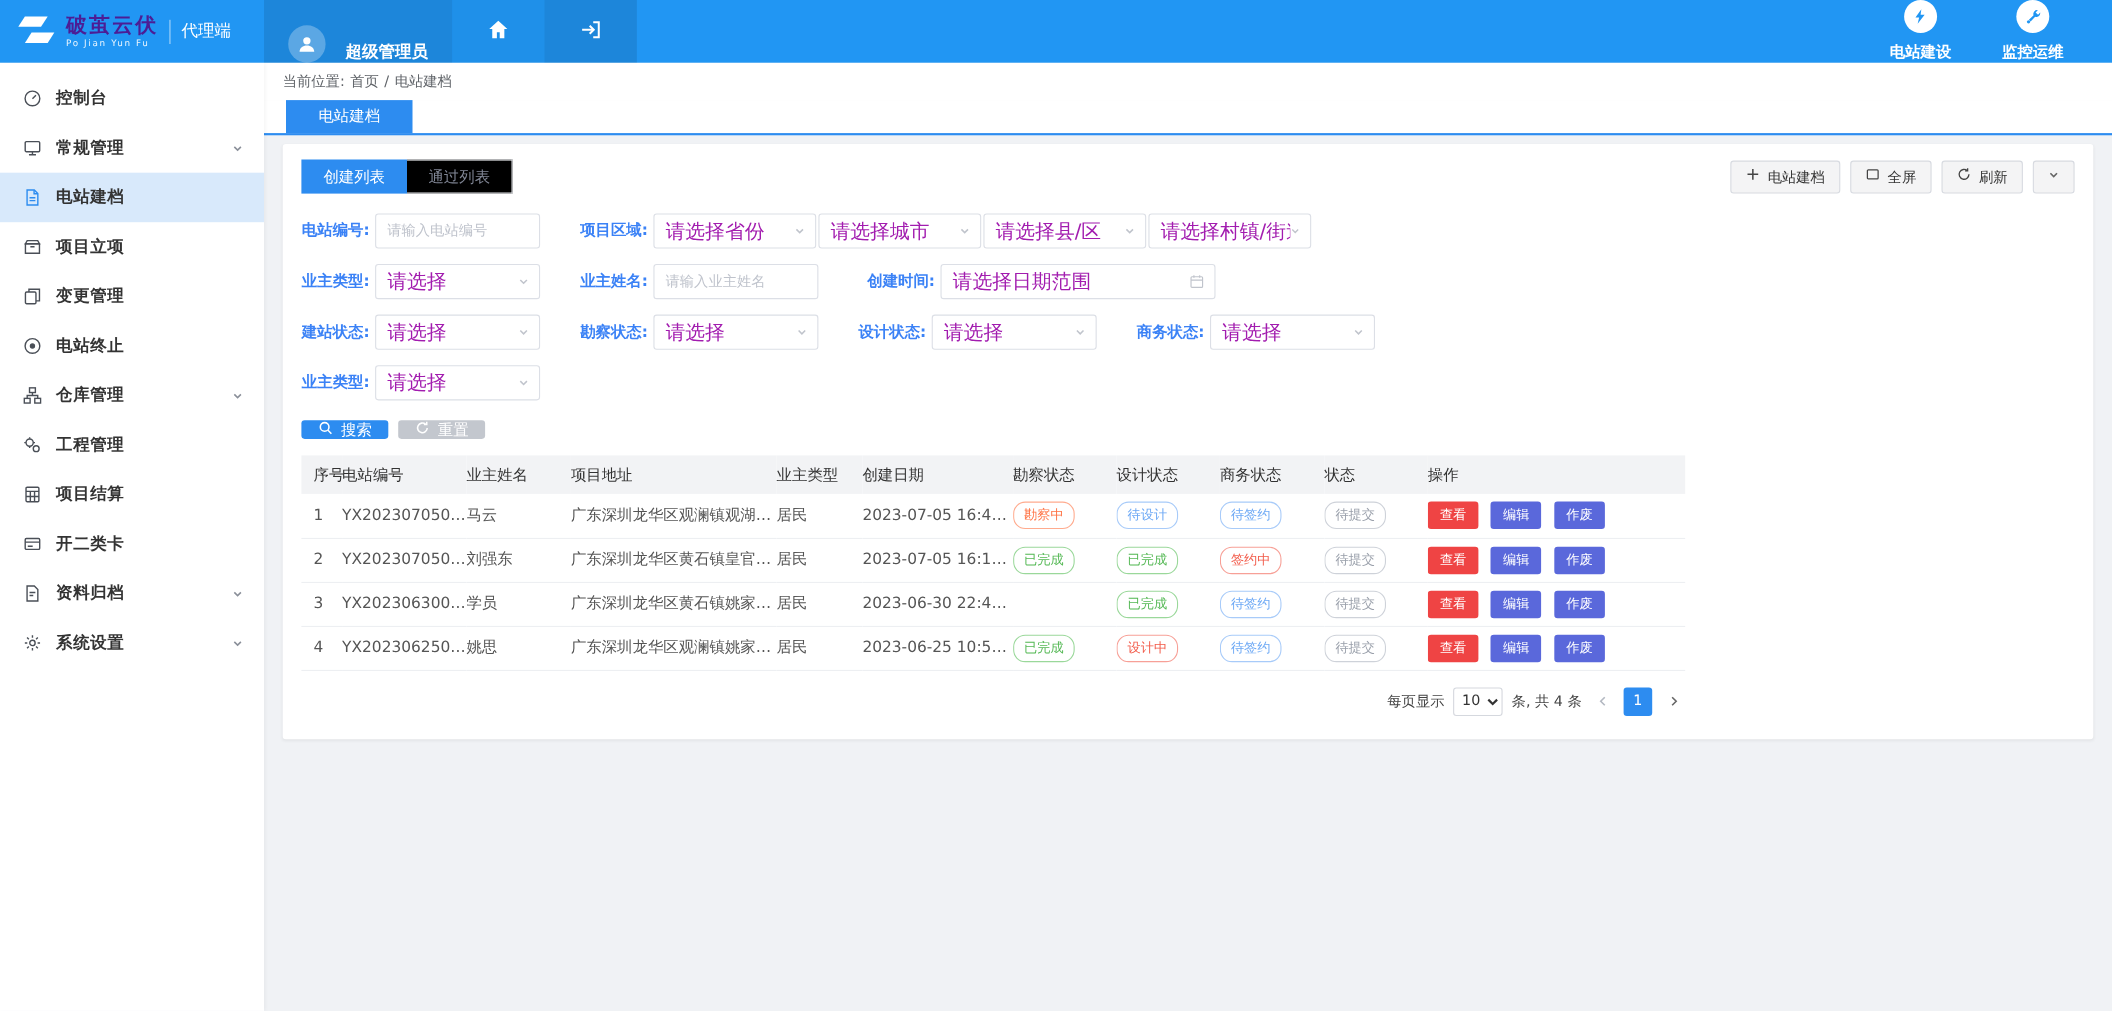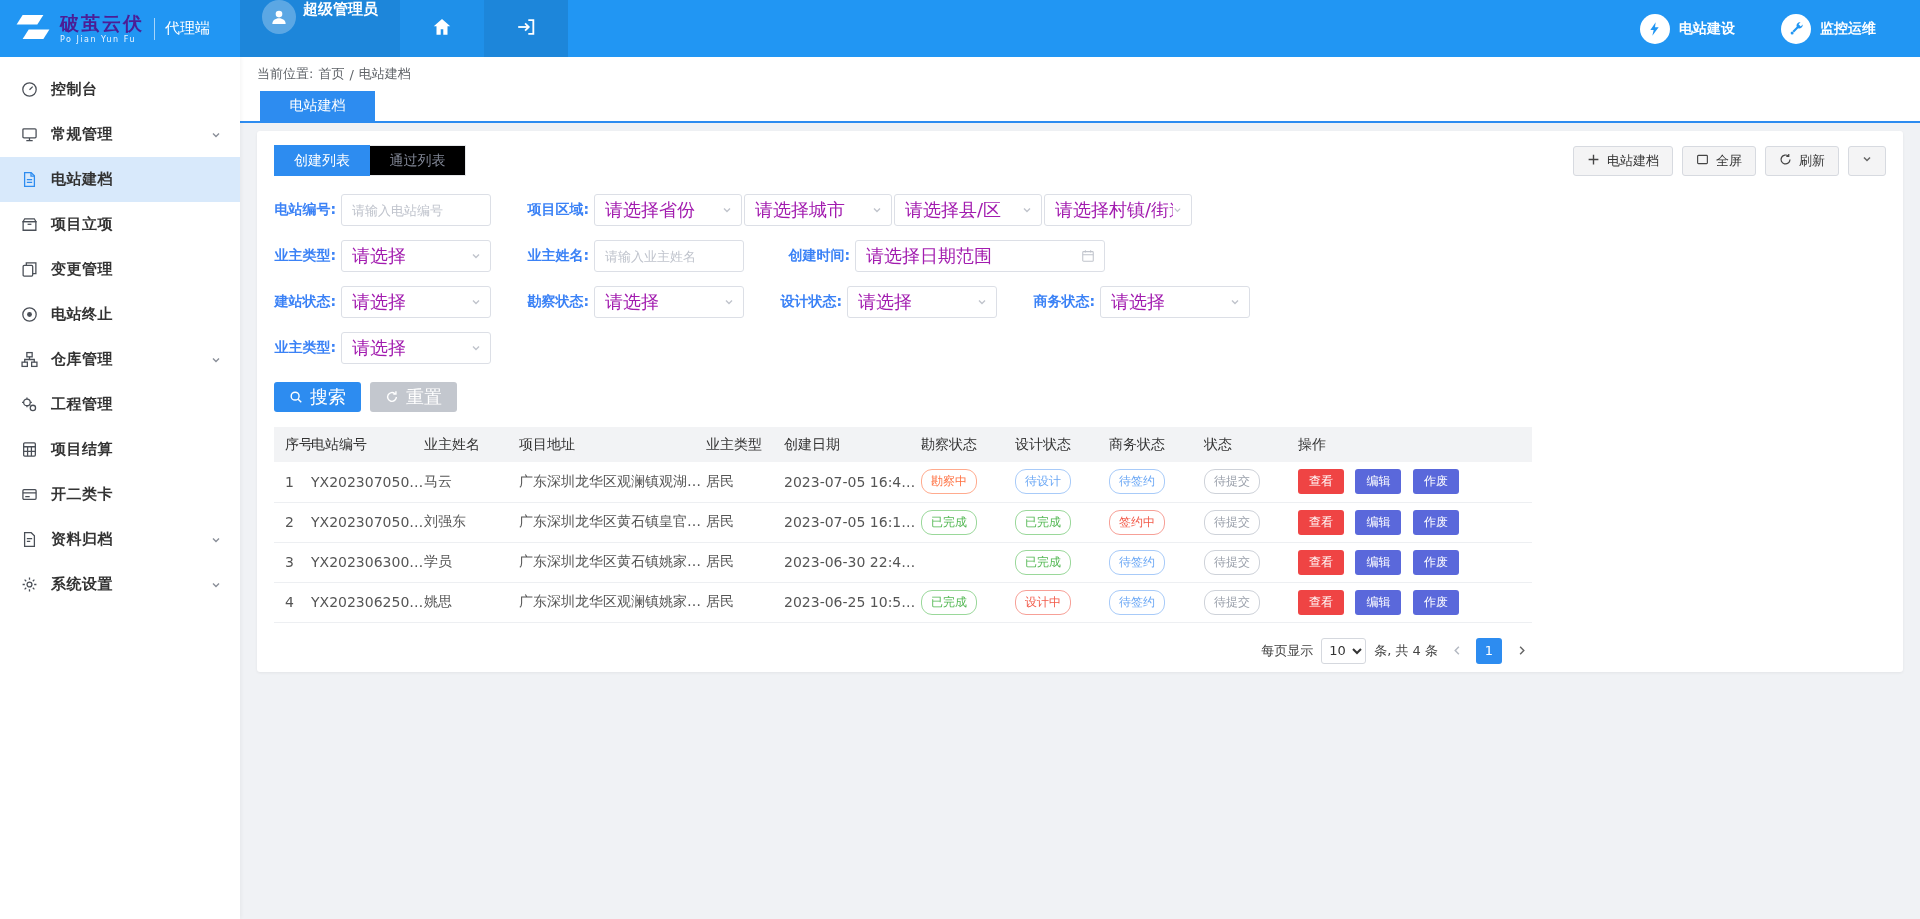--- a/index.html
+++ b/index.html
@@ -8,29 +8,29 @@
 
   
   .header { position:absolute; top:0; left:0; width:1920px; height:57px; background:#2196F3;
     display:flex; align-items:stretch; z-index:10; }
   .logo-area { width:240px; display:flex; align-items:center; padding-left:14px; flex:none; }
   .logo-mark { margin-right:8px; flex:none; }
   .logo-txt .t { color:#4c1d95; font-size:19px; font-weight:700; letter-spacing:2px; line-height:1.15; }
   .logo-txt .s { color:rgba(255,255,255,.9); font-size:8px; letter-spacing:1.5px; }
   .logo-div { width:1px; height:22px; background:rgba(255,255,255,.6); margin:0 10px; }
   .logo-tag { color:#fff; font-size:15px; }
-  .h-user { display:flex; align-items:flex-start; gap:7px; padding:0 22px; background:rgba(0,0,0,.10); cursor:pointer; }
+  .h-user { display:flex; align-items:flex-end; gap:18px; padding:0 22px; background:rgba(0,0,0,.10); cursor:pointer; }
   .avatar { width:34px; height:34px; border-radius:50%; background:rgba(255,255,255,.28);
     display:flex; align-items:center; justify-content:center; }
   .h-user-name { color:#fff; font-size:15px; font-weight:600; }
   .h-sq { width:84px; display:flex; align-items:center; justify-content:center; cursor:pointer; }
   .h-home { background:rgba(0,0,0,.04); }
   .h-logout { background:rgba(0,0,0,.10); }
   .h-right { margin-left:auto; display:flex; align-items:center; gap:46px; padding-right:44px; }
-  .h-link { display:flex; align-items:center; gap:9px; cursor:pointer; }
+  .h-link { display:flex; align-items:center; gap:9px; cursor:pointer;flex-direction:column; }
   .h-circle { width:30px; height:30px; background:#fff; border-radius:50%;
     display:flex; align-items:center; justify-content:center; }
   .h-link > span.lbl { color:#fff; font-size:14px; font-weight:600; }
 
   
   .sidebar { position:absolute; top:57px; left:0; width:240px; height:862px; background:#fff;
     padding-top:10px; box-shadow:1px 0 4px rgba(0,0,0,.05); z-index:5; }
   .side-item { height:45px; display:flex; align-items:center; padding:0 18px 0 21px; cursor:pointer; color:#333; }
   .side-item.active { background:#D8E9FB; }
   .side-ico { width:17px; height:17px; margin-right:13px; color:#4a4f57; flex:none; }
@@ -74,22 +74,22 @@
     padding:0 9px 0 10px; display:flex; align-items:center; justify-content:space-between;
     cursor:pointer; background:#fff; }
   .f-select .ph { font-size:18px; color:#a21caf; white-space:nowrap; overflow:hidden; }
   .f-select.w148 { width:148px; }
   .ml5 { margin-left:2px; }
   .g-gap { margin-left:36px; display:flex; align-items:center; }
   .g-gap2 { margin-left:44px; display:flex; align-items:center; }
   .g0 { display:flex; align-items:center; }
   .f-date { width:250px; }
   .btn-row { margin-top:18px; display:flex; gap:9px; }
-  .btn { height:30px; border-radius:3px; display:flex; align-items:center; gap:7px; padding:0 15px;
-    font-size:18px; color:#fff; cursor:pointer; border:none; font-family:inherit; }
+  .btn { height:17px; border-radius:3px; display:flex; align-items:center; gap:7px; padding:0 15px;
+    font-size:14px; color:#fff; cursor:pointer; border:none; font-family:inherit; }
   .btn.search { background:#2D8CF0; }
   .btn.reset { background:#C3C7CE; }
 
   
   .table-wrap { width:1258px; margin-top:15px; }
   table { width:100%; border-collapse:collapse; table-layout:fixed; }
   thead tr { background:#F2F3F5; height:35px; }
   th { font-size:14px; color:#333; font-weight:400; text-align:left; white-space:nowrap; }
   tbody tr { height:40px; border-bottom:1px solid #EDEFF2; }
   td { font-size:14px; color:#555; white-space:nowrap; overflow:hidden; text-overflow:ellipsis; }

